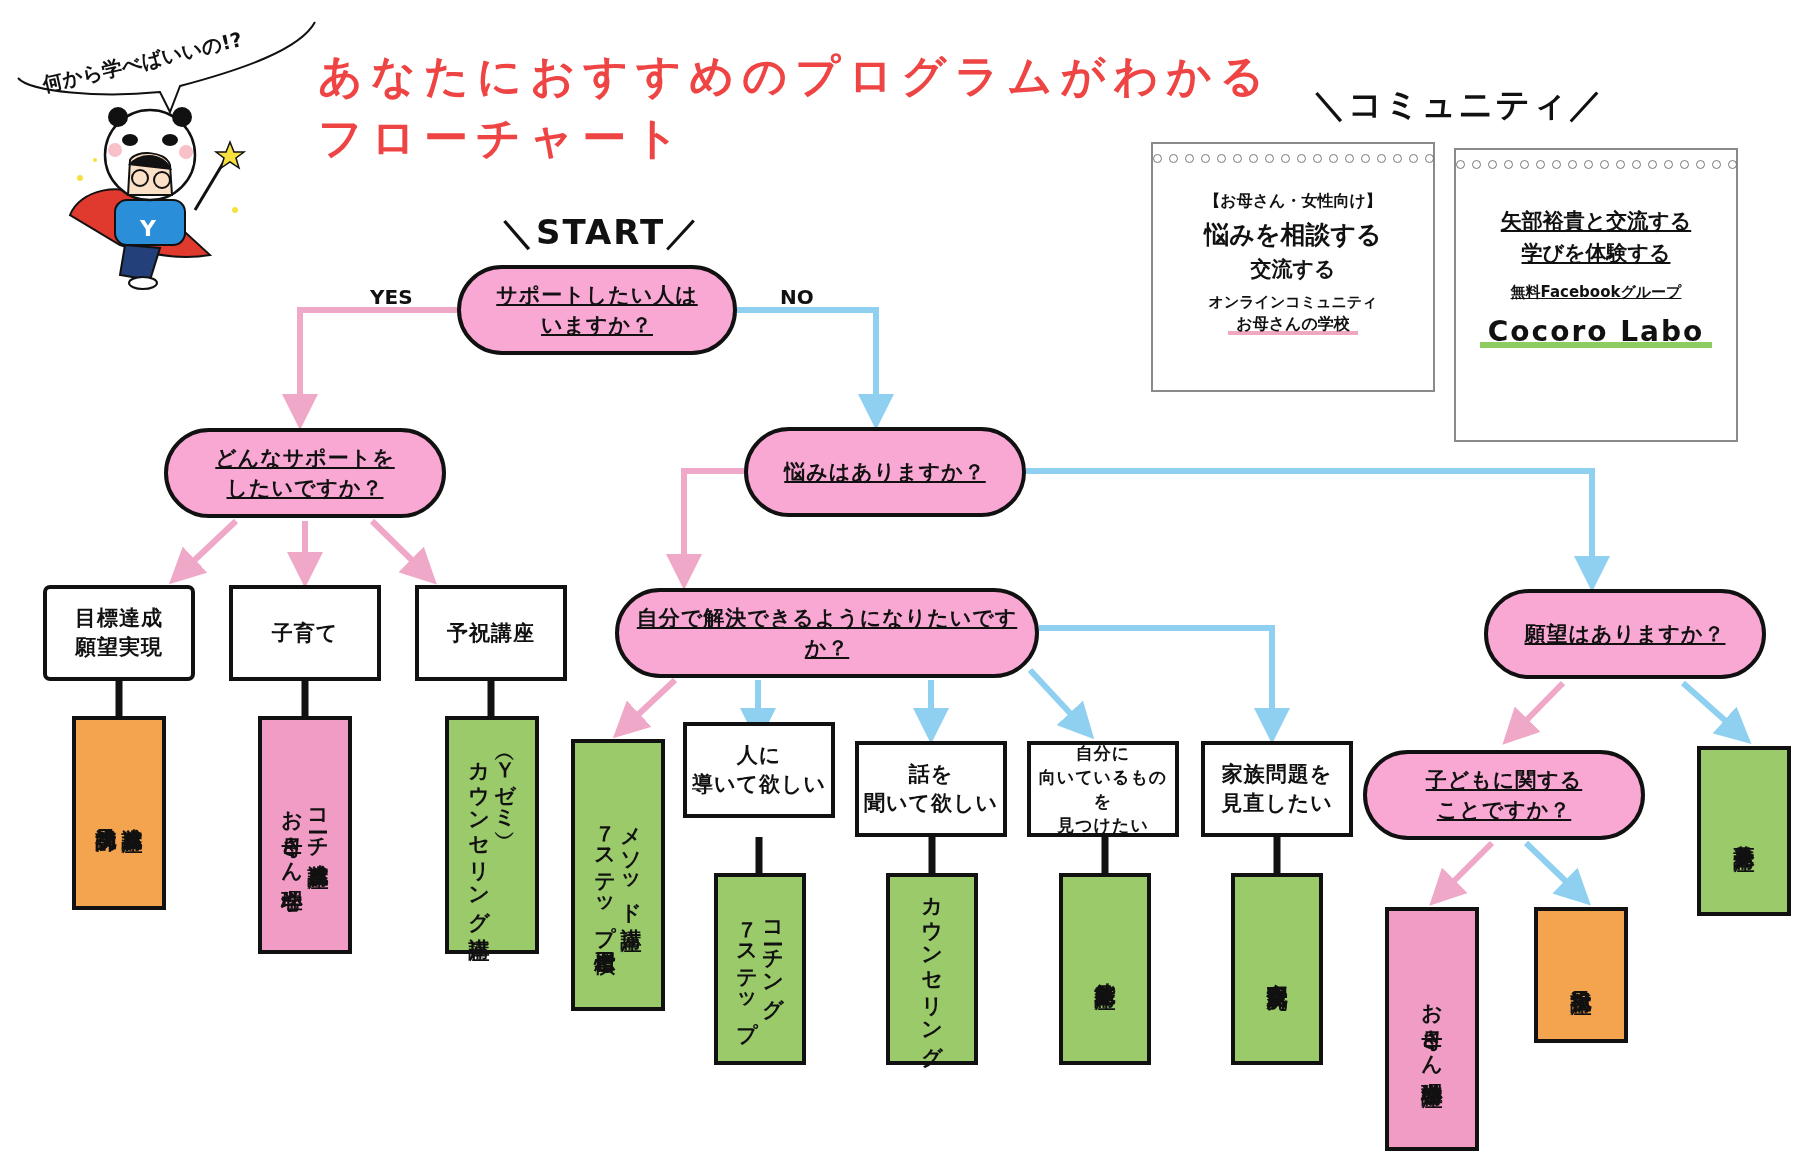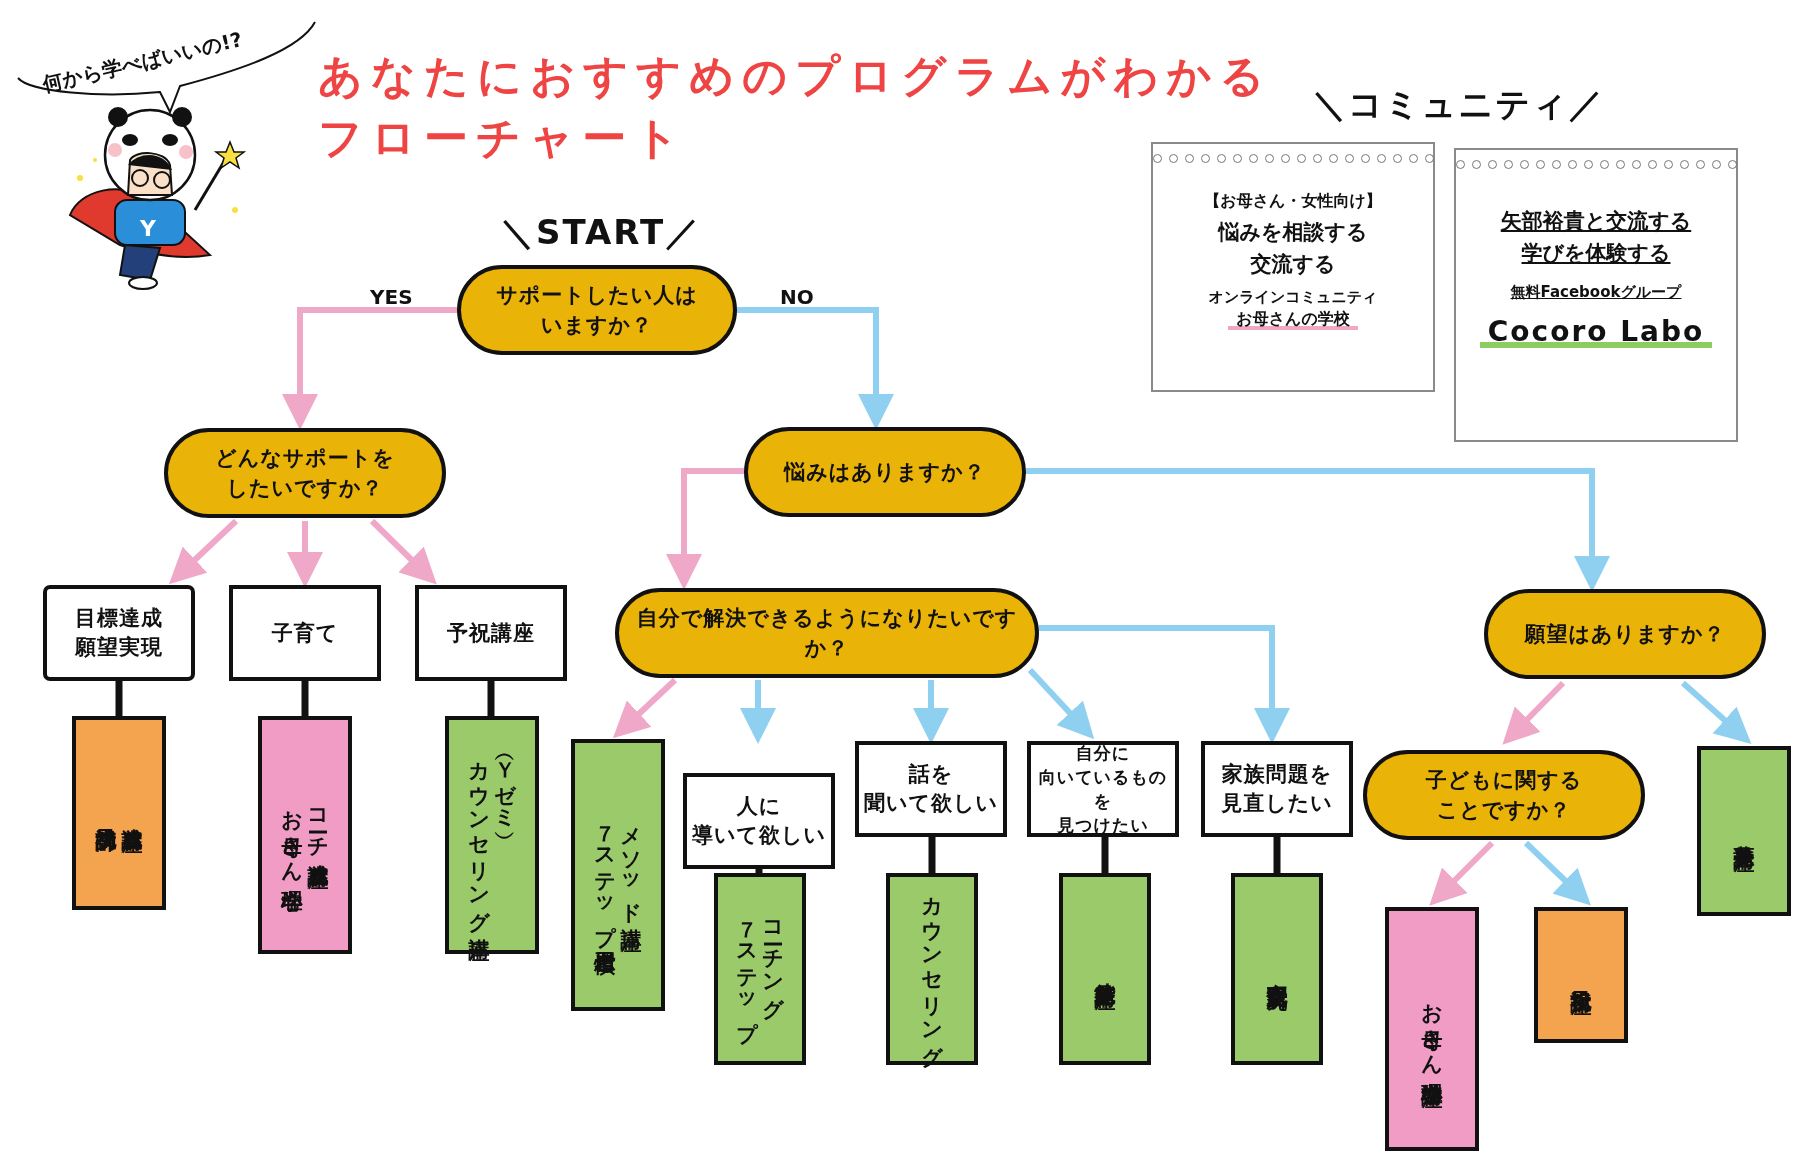--- a/index.html
+++ b/index.html
@@ -4,21 +4,21 @@
 <style>
   html, body { margin:0; padding:0; background:#ffffff; }
   body { width:1803px; height:1170px; overflow:hidden; position:relative;
          font-family:"DejaVu Sans", "Liberation Sans", sans-serif; color:#111; }
   #canvas { position:absolute; left:0; top:0; width:1803px; height:1170px; }
   .abs { position:absolute; box-sizing:border-box; }
   .title { font-weight:900; font-size:44px; letter-spacing:8px; line-height:60px; color:#ef4444; }
   .bubble-text { font-weight:700; font-size:20px; color:#111; transform:rotate(-13deg); transform-origin:left top; white-space:nowrap; }
   .section-label { font-weight:900; font-size:34px; letter-spacing:2px; white-space:nowrap; }
   .branch-label { font-weight:700; font-size:20px; }
-  .pill { border:4px solid #111; border-radius:48px; background:#eab308; display:flex; align-items:center; justify-content:center; text-align:center; font-weight:700; font-size:21px; line-height:30px; letter-spacing:1px; white-space:pre-line; }
+  .pill { border:4px solid #111; border-radius:48px; background:#f9a8d4; display:flex; align-items:center; justify-content:center; text-align:center; font-weight:700; font-size:21px; line-height:30px; letter-spacing:1px; white-space:pre-line;text-decoration:underline; }
   .rect { border:4px solid #111; background:#fff; display:flex; align-items:center; justify-content:center; text-align:center; font-weight:700; font-size:21px; line-height:29px; letter-spacing:1px; white-space:pre-line; }
   .rect.small { font-size:17px; line-height:24px; }
   .result { border:4px solid #111; display:flex; align-items:center; justify-content:center; font-weight:700; font-size:21px; line-height:26px; }
   .vtext { writing-mode:vertical-rl; text-orientation:upright; white-space:pre-line; letter-spacing:1px; }
   .comm-box { border:2px solid #8a8a8a; background:#fff; display:flex; flex-direction:column; align-items:center; }
   .rings { display:flex; gap:7px; margin-top:10px; }
   .ring { width:7px; height:7px; border:1.5px solid #777; border-radius:50%; }
   .comm-line { font-weight:700; text-align:center; white-space:nowrap; }
   .uline { display:inline-block; padding:0 8px; }
 </style>
@@ -103,21 +103,21 @@
 <div class="abs pill" style="left:744px; top:427px; width:282px; height:90px;">悩みはありますか？</div>
 <div class="abs pill" style="left:615px; top:588px; width:424px; height:90px;">自分で解決できるようになりたいですか？</div>
 <div class="abs pill" style="left:1484px; top:589px; width:282px; height:90px;">願望はありますか？</div>
 <div class="abs pill" style="left:1363px; top:750px; width:282px; height:90px;">子どもに関する
 ことですか？</div>
 
 <div class="abs rect" style="left:43px; top:585px; width:152px; height:96px;border-radius:7px;">目標達成
 願望実現</div>
 <div class="abs rect" style="left:229px; top:585px; width:152px; height:96px;">子育て</div>
 <div class="abs rect" style="left:415px; top:585px; width:152px; height:96px;">予祝講座</div>
-<div class="abs rect" style="left:683px; top:773px; width:152px; height:96px;">人に
+<div class="abs rect" style="left:683px; top:722px; width:152px; height:96px;">人に
 導いて欲しい</div>
 <div class="abs rect" style="left:855px; top:741px; width:152px; height:96px;">話を
 聞いて欲しい</div>
 <div class="abs rect small" style="left:1027px; top:741px; width:152px; height:96px;">自分に
 向いているものを
 見つけたい</div>
 <div class="abs rect" style="left:1201px; top:741px; width:152px; height:96px;">家族問題を
 見直したい</div>
 
 <div class="abs result" style="left:72px; top:716px; width:94px; height:194px; background:#f4a44e;">
@@ -176,21 +176,21 @@
       <div class="ring"></div>
       <div class="ring"></div>
       <div class="ring"></div>
       <div class="ring"></div>
       <div class="ring"></div>
       <div class="ring"></div>
       <div class="ring"></div>
       <div class="ring"></div>
     </div>
   <div class="comm-line" style="font-size:16px; margin-top:28px;">【お母さん・女性向け】</div>
-  <div class="comm-line" style="font-size:21px; margin-top:6px;">悩みを相談する</div>
+  <div class="comm-line" style="font-size:25px; margin-top:6px;">悩みを相談する</div>
   <div class="comm-line" style="font-size:21px; margin-top:4px;">交流する</div>
   <div class="comm-line" style="font-size:15px; margin-top:10px;">オンラインコミュニティ</div>
   <div class="comm-line" style="font-size:16px; margin-top:2px;">
     <span class="uline" style="background:linear-gradient(transparent 82%, #f0a8c0 82%);">お母さんの学校</span>
   </div>
 </div>
 
 <div class="abs comm-box" style="left:1454px; top:148px; width:284px; height:294px;text-decoration:underline;">
   <div class="rings" id="rings2">
       <div class="ring"></div>

